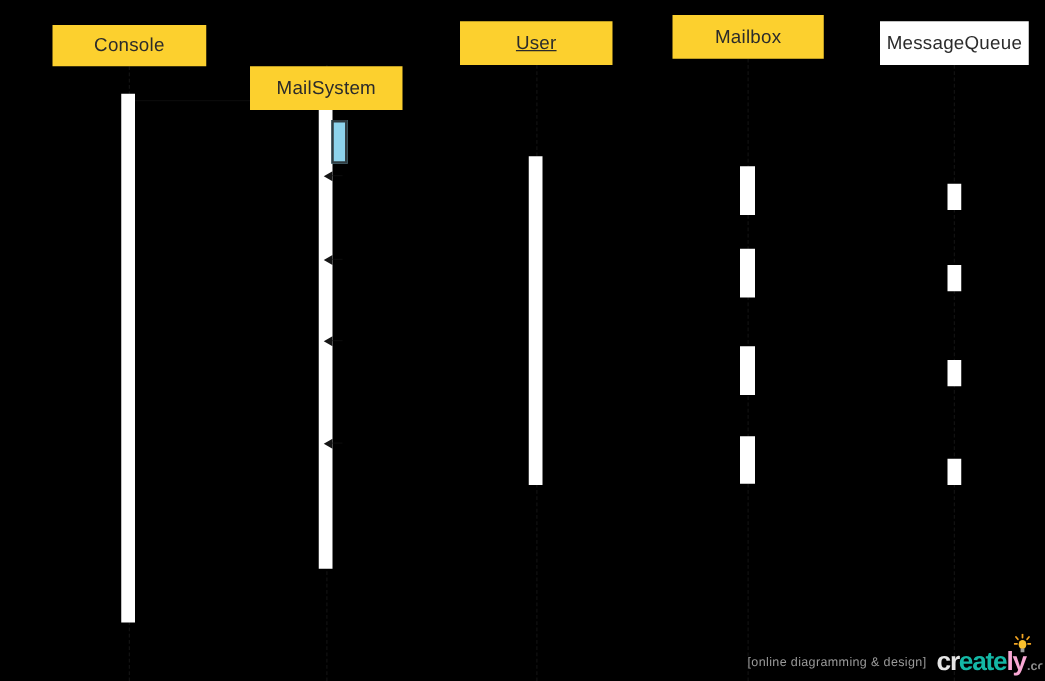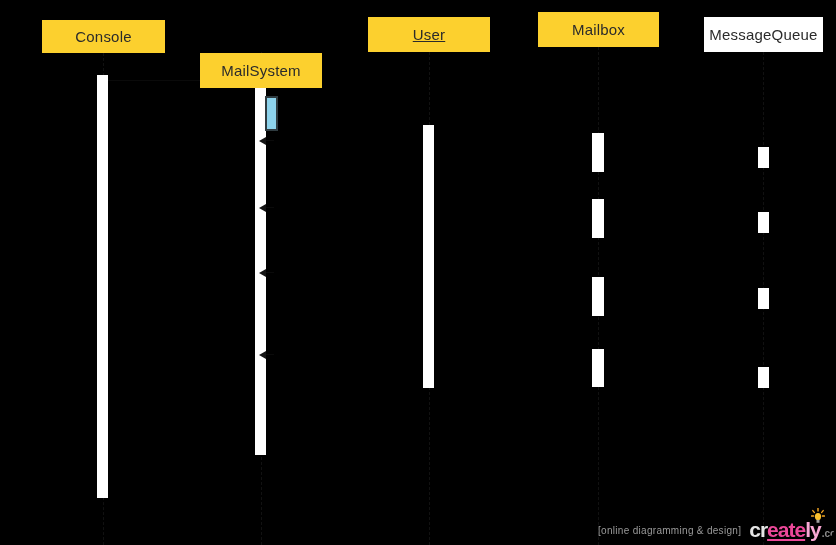--- a/index.html
+++ b/index.html
@@ -84,21 +84,21 @@
   }
   .logo {
     position: relative;
     display: flex;
     align-items: baseline;
     font-size: 21px;
     font-weight: bold;
     letter-spacing: -1px;
   }
   .logo .c1 { color: #e5e5e5; }
-  .logo .c2 { color: #ec4899; text-decoration: underline; }
+  .logo .c2 { color: #14b8a6; }
   .logo .c3 { color: #f9a8d4; }
   .logo .dotcom {
     color: #8a8a8a;
     font-size: 10px;
     font-weight: bold;
     letter-spacing: 0;
     margin-left: 1px;
   }
   .bulb {
     position: absolute;

